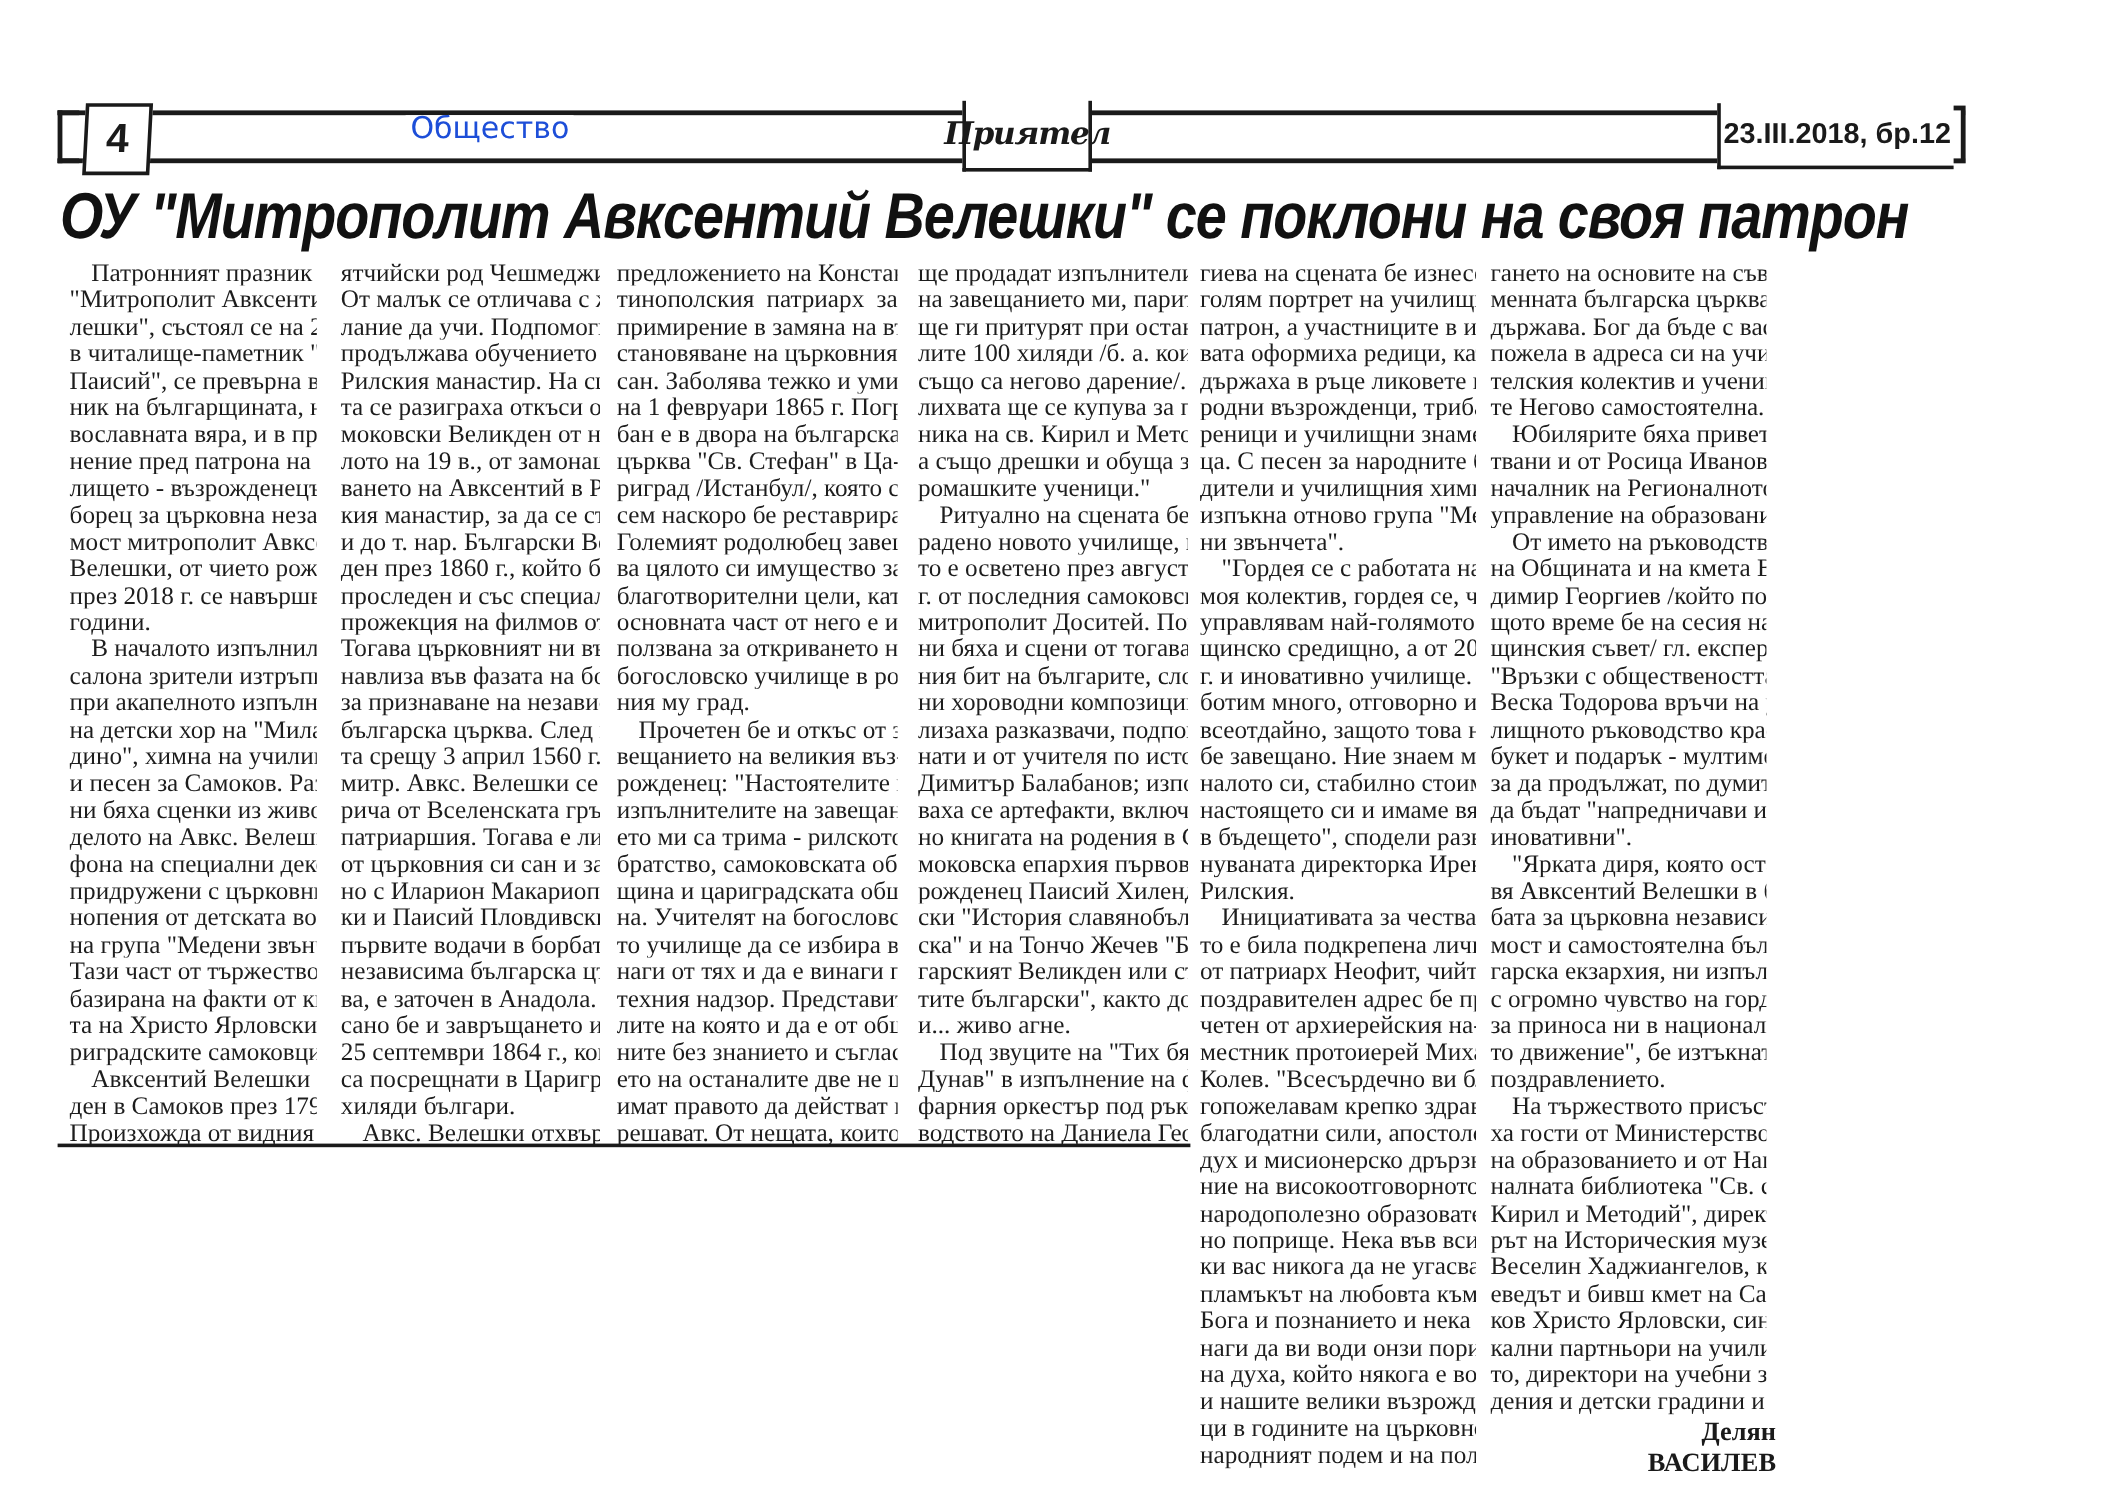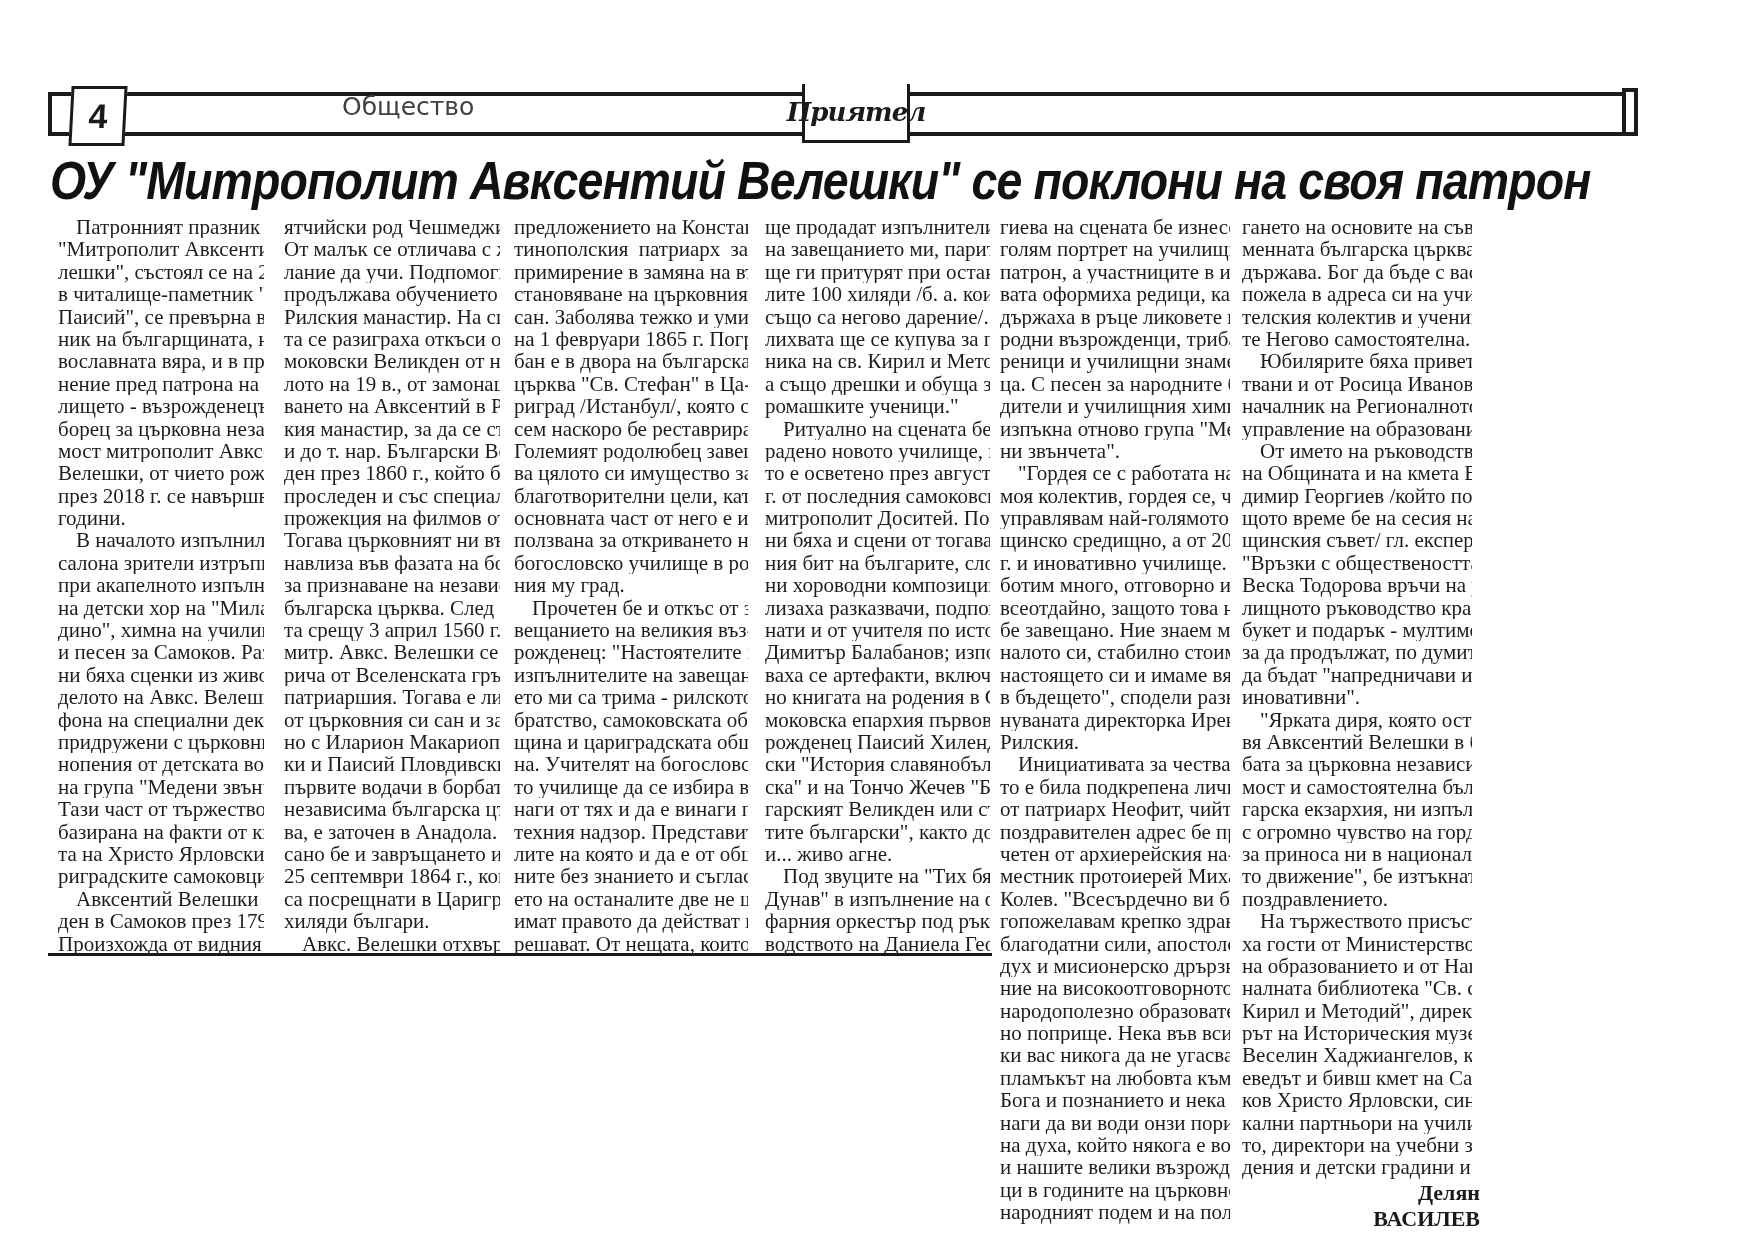--- a/index.html
+++ b/index.html
@@ -4,21 +4,21 @@
 <style>
   html, body { margin: 0; padding: 0; background: #ffffff; }
   body { width: 1754px; height: 1240px; position: relative; overflow: hidden; font-family: "Liberation Serif", "DejaVu Serif", serif; color: #1a1a1a; }
 
   
   .hdr { position: absolute; top: 86px; left: 48px; width: 1590px; height: 50px; }
   .hdr .bar { position: absolute; left: 0; right: 0; top: 6px; height: 36px; border-top: 4px solid #1a1a1a; border-bottom: 4px solid #1a1a1a; }
   .hdr .lcap { position: absolute; left: 0; top: 6px; width: 14px; height: 36px; border-left: 4px solid #1a1a1a; border-top: 4px solid #1a1a1a; border-bottom: 4px solid #1a1a1a; }
   .hdr .rcap { position: absolute; right: 0; top: 2px; width: 8px; height: 40px; border: 4px solid #1a1a1a; border-left: 4px solid #1a1a1a; background: #fff; }
   .hdr .pagebox { position: absolute; left: 22px; top: 0; width: 50px; height: 54px; background: #fff; border: 3px solid #1a1a1a; display: flex; align-items: center; justify-content: center; font-family: "Liberation Sans", "DejaVu Sans", sans-serif; font-weight: bold; font-size: 34px; transform: skewX(-3deg); }
-  .hdr .section { position: absolute; left: 290px; top: 10px; height: 20px; display: flex; align-items: center; font-family: "DejaVu Sans", "Liberation Sans", sans-serif; font-size: 25px; color: #404040; background: #fff; padding: 0 4px; }
+  .hdr .section { position: absolute; left: 290px; top: 10px; height: 20px; display: flex; align-items: center; font-family: "DejaVu Sans", "Liberation Sans", sans-serif; font-size: 25px; color: #1d4ed8; background: #fff; padding: 0 4px; }
   .hdr .logo { position: absolute; left: 754px; top: -2px; width: 102px; height: 56px; background: #fff; border-left: 3px solid #1a1a1a; border-right: 3px solid #1a1a1a; border-bottom: 3px solid #1a1a1a; display: flex; align-items: center; justify-content: center; font-family: "DejaVu Serif", "Liberation Serif", serif; font-style: italic; font-weight: bold; font-size: 26px; letter-spacing: -1px; }
   .hdr .datebox { position: absolute; left: 1383px; top: 0; width: 194px; height: 52px; background: #fff; border-left: 3px solid #1a1a1a; border-bottom: 3px solid #1a1a1a; display: flex; align-items: center; justify-content: center; font-family: "Liberation Sans", "DejaVu Sans", sans-serif; font-weight: bold; font-size: 24px; }
 
   
   .headline { position: absolute; top: 150px; left: 50px; width: 1600px; height: 60px; margin: 0; font-family: "Liberation Sans", "DejaVu Sans", sans-serif; font-weight: bold; font-style: italic; font-size: 54px; line-height: 60px; letter-spacing: -1px; color: #111; transform: scaleX(0.86); transform-origin: left center; white-space: nowrap; }
 
   
   .col { position: absolute; top: 216px; font-size: 21px; line-height: 22.4px; color: #1d1d1d; }
   .col .ln { display: block; white-space: nowrap; text-align: justify; text-align-last: justify; height: 22.4px; overflow: hidden; }
   .col .ln.last { text-align-last: left; }
@@ -36,20 +36,21 @@
 </head>
 <body>
 
 <div class="hdr">
   <div class="bar"></div>
   <div class="lcap"></div>
   <div class="rcap"></div>
   <div class="pagebox">4</div>
   <div class="section">Общество</div>
   <div class="logo">Приятел</div>
+  <div class="datebox">23.III.2018, бр.12</div>
 </div>
 
 <h1 class="headline">ОУ "Митрополит Авксентий Велешки" се поклони на своя патрон</h1>
 
 <div class="col c1">
     <span class="ln ind">Патронният празник на ОУ</span>
     <span class="ln">"Митрополит Авксентий Ве-</span>
     <span class="ln">лешки", състоял се на 22 март</span>
     <span class="ln">в читалище-паметник "Отец</span>
     <span class="ln">Паисий", се превърна в праз-</span>

